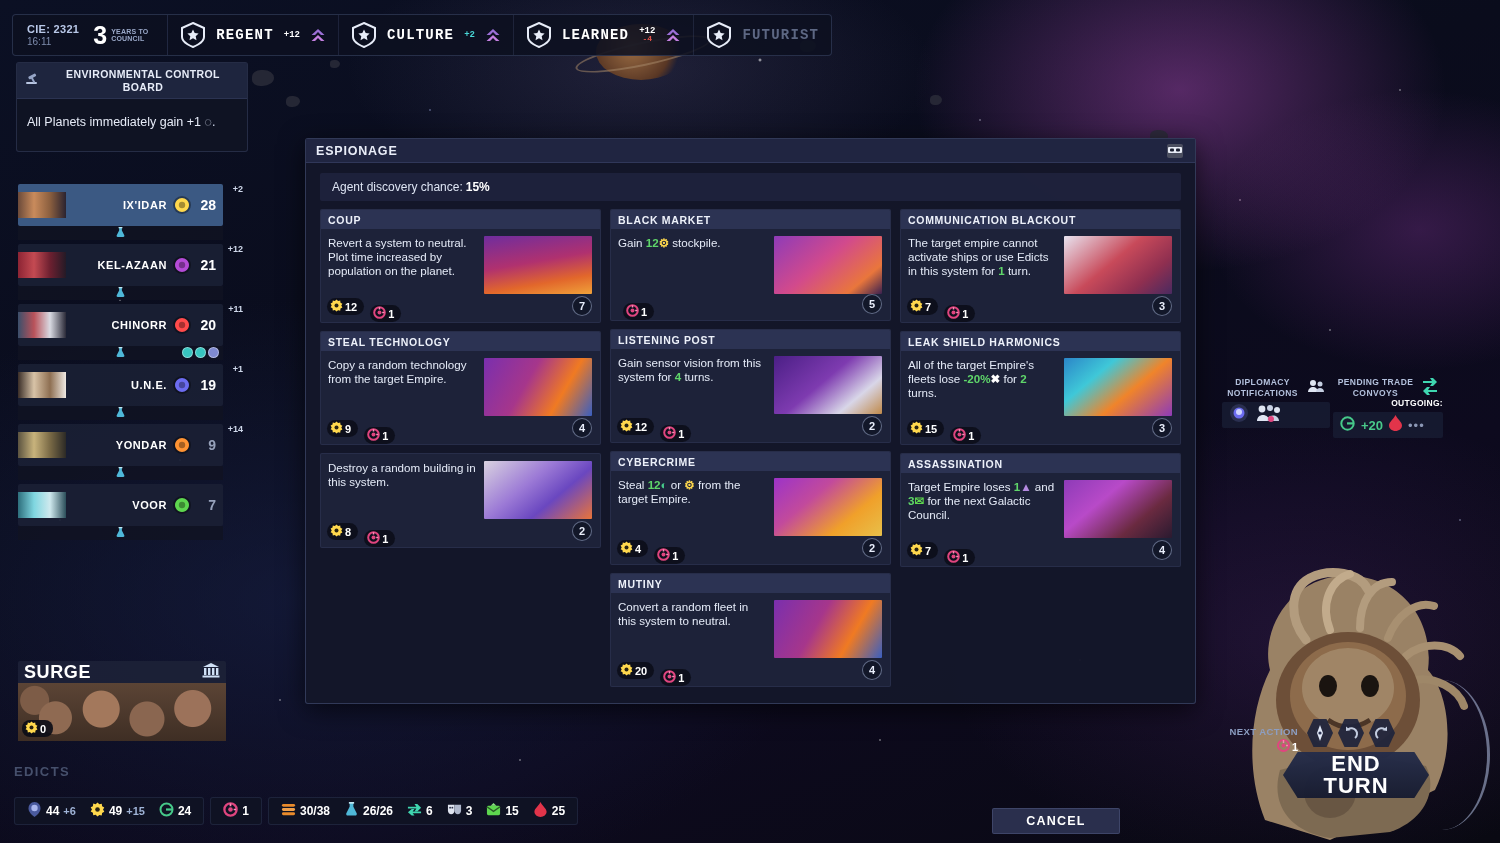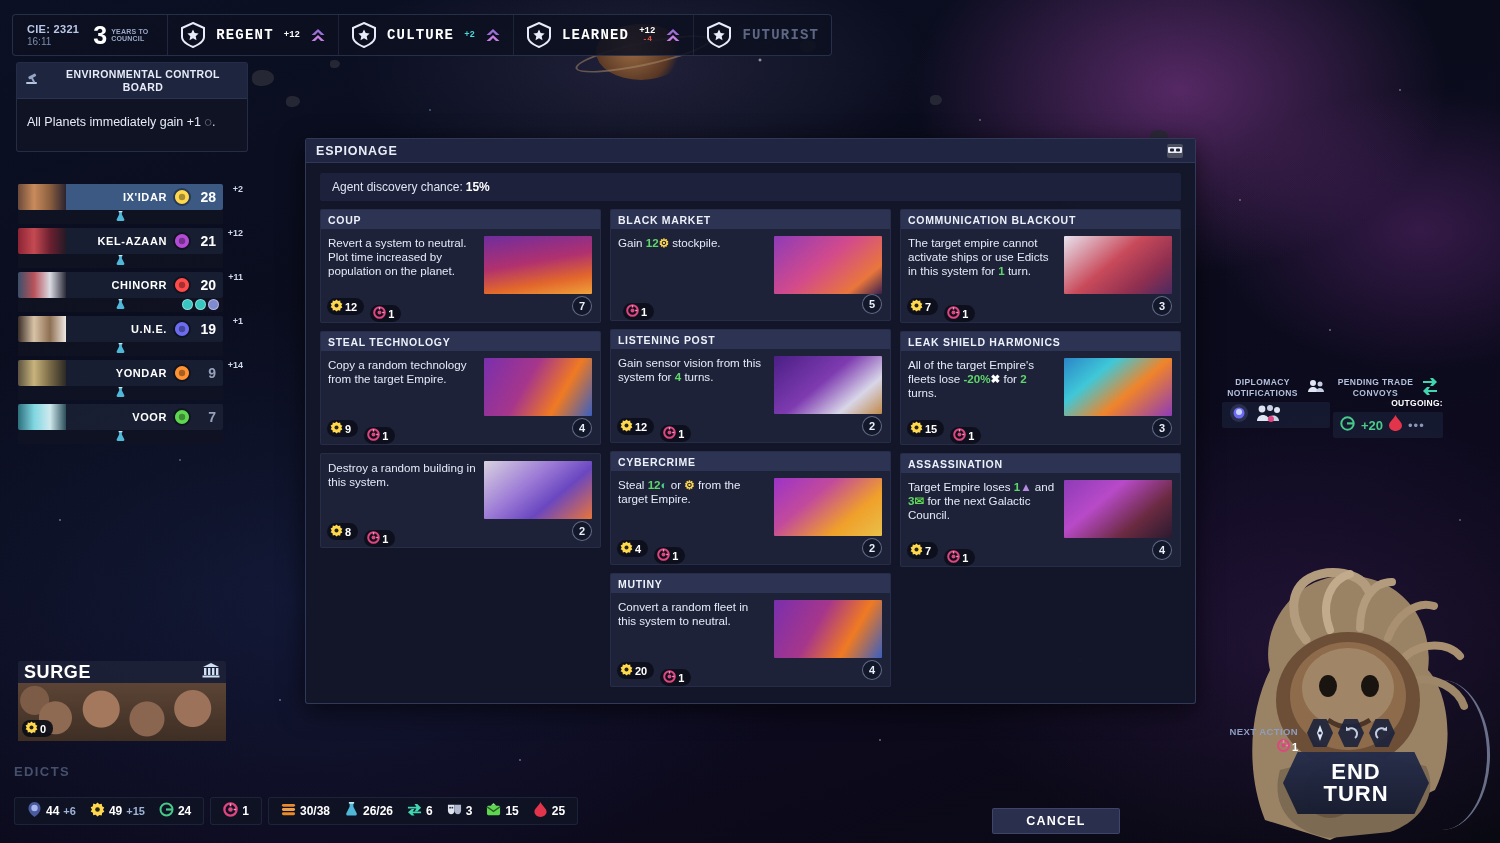--- a/index.html
+++ b/index.html
@@ -99,21 +99,21 @@
     background: rgba(32,38,64,0.95);
     display: flex; align-items: center; gap: 6px; padding: 5px 8px;
     border-bottom: 1px solid rgba(90,105,150,0.22);
   }
   #event-title { color: #e7ecf8; font-size: 10.5px; font-weight: bold; letter-spacing: .4px; text-align: center; flex: 1; line-height: 1.2; }
   #event-body { padding: 16px 10px 22px; color: #e6ebf7; font-size: 12.5px; }
   
   #empire-list { position: absolute; left: 18px; top: 184px; width: 205px; }
   .empire-row { position: relative; margin-bottom: 4px; }
   .empire-main {
-    display: flex; align-items: center; height: 26px;
+    display: flex; align-items: center; height: 42px;
     background: rgba(26,31,52,0.92); border-radius: 2px; overflow: hidden;
   }
   .empire-main.leader { background: rgba(64,96,140,0.92); }
   .empire-portrait { width: 48px; height: 26px; flex: none; background-size: cover; }
   .empire-name { flex: 1; text-align: right; color: #fff; font-size: 11px; font-weight: bold; letter-spacing: .6px; padding-right: 4px; }
   .empire-flag { width: 22px; height: 22px; flex: none; display: flex; align-items: center; justify-content: center; }
   .empire-score { width: 30px; text-align: right; padding-right: 7px; color: #fff; font-size: 14px; font-weight: bold; }
   .empire-score.dim { color: #97a2bb; }
   .empire-delta { position: absolute; right: -20px; top: 0px; font-size: 9px; font-weight: bold; color: #cfd8ea; }
   .empire-sub { height: 14px; background: rgba(16,19,34,0.85); display:flex; align-items:center; justify-content:center; position: relative;}
@@ -225,21 +225,21 @@
   #next-action { position: absolute; left: 1228px; top: 726px; text-align: right; width: 70px; }
   #na-label { color: #8d9ec2; font-size: 9.5px; font-weight: bold; letter-spacing: .4px; }
   #na-value { display: inline-flex; align-items: center; gap: 2px; color: #fff; font-size: 11px; font-weight: bold; margin-top: 2px;}
   .hexbtn {
     position: absolute; width: 26px; height: 28px;
     background: rgba(30,36,60,0.92);
     clip-path: polygon(25% 0, 75% 0, 100% 50%, 75% 100%, 25% 100%, 0 50%);
     display: flex; align-items: center; justify-content: center; cursor: pointer;
   }
   #end-turn {
-    position: absolute; left: 1283px; top: 752px; width: 146px; height: 62px;
+    position: absolute; left: 1283px; top: 752px; width: 146px; height: 46px;
     background: linear-gradient(180deg, rgba(36,44,74,0.96), rgba(22,27,48,0.96));
     clip-path: polygon(10% 0, 90% 0, 100% 50%, 90% 100%, 10% 100%, 0 50%);
     display: flex; align-items: center; justify-content: center; text-align: center;
     color: #fff; font-size: 22px; font-weight: bold; line-height: 1.0; letter-spacing: 1px;
     cursor: pointer;
   }
   #end-turn-arc {
     position: absolute; left: 1410px; top: 680px; width: 80px; height: 150px;
     border-right: 3px solid rgba(180,195,230,.55);
     border-radius: 0 60% 60% 0 / 0 50% 50% 0;

